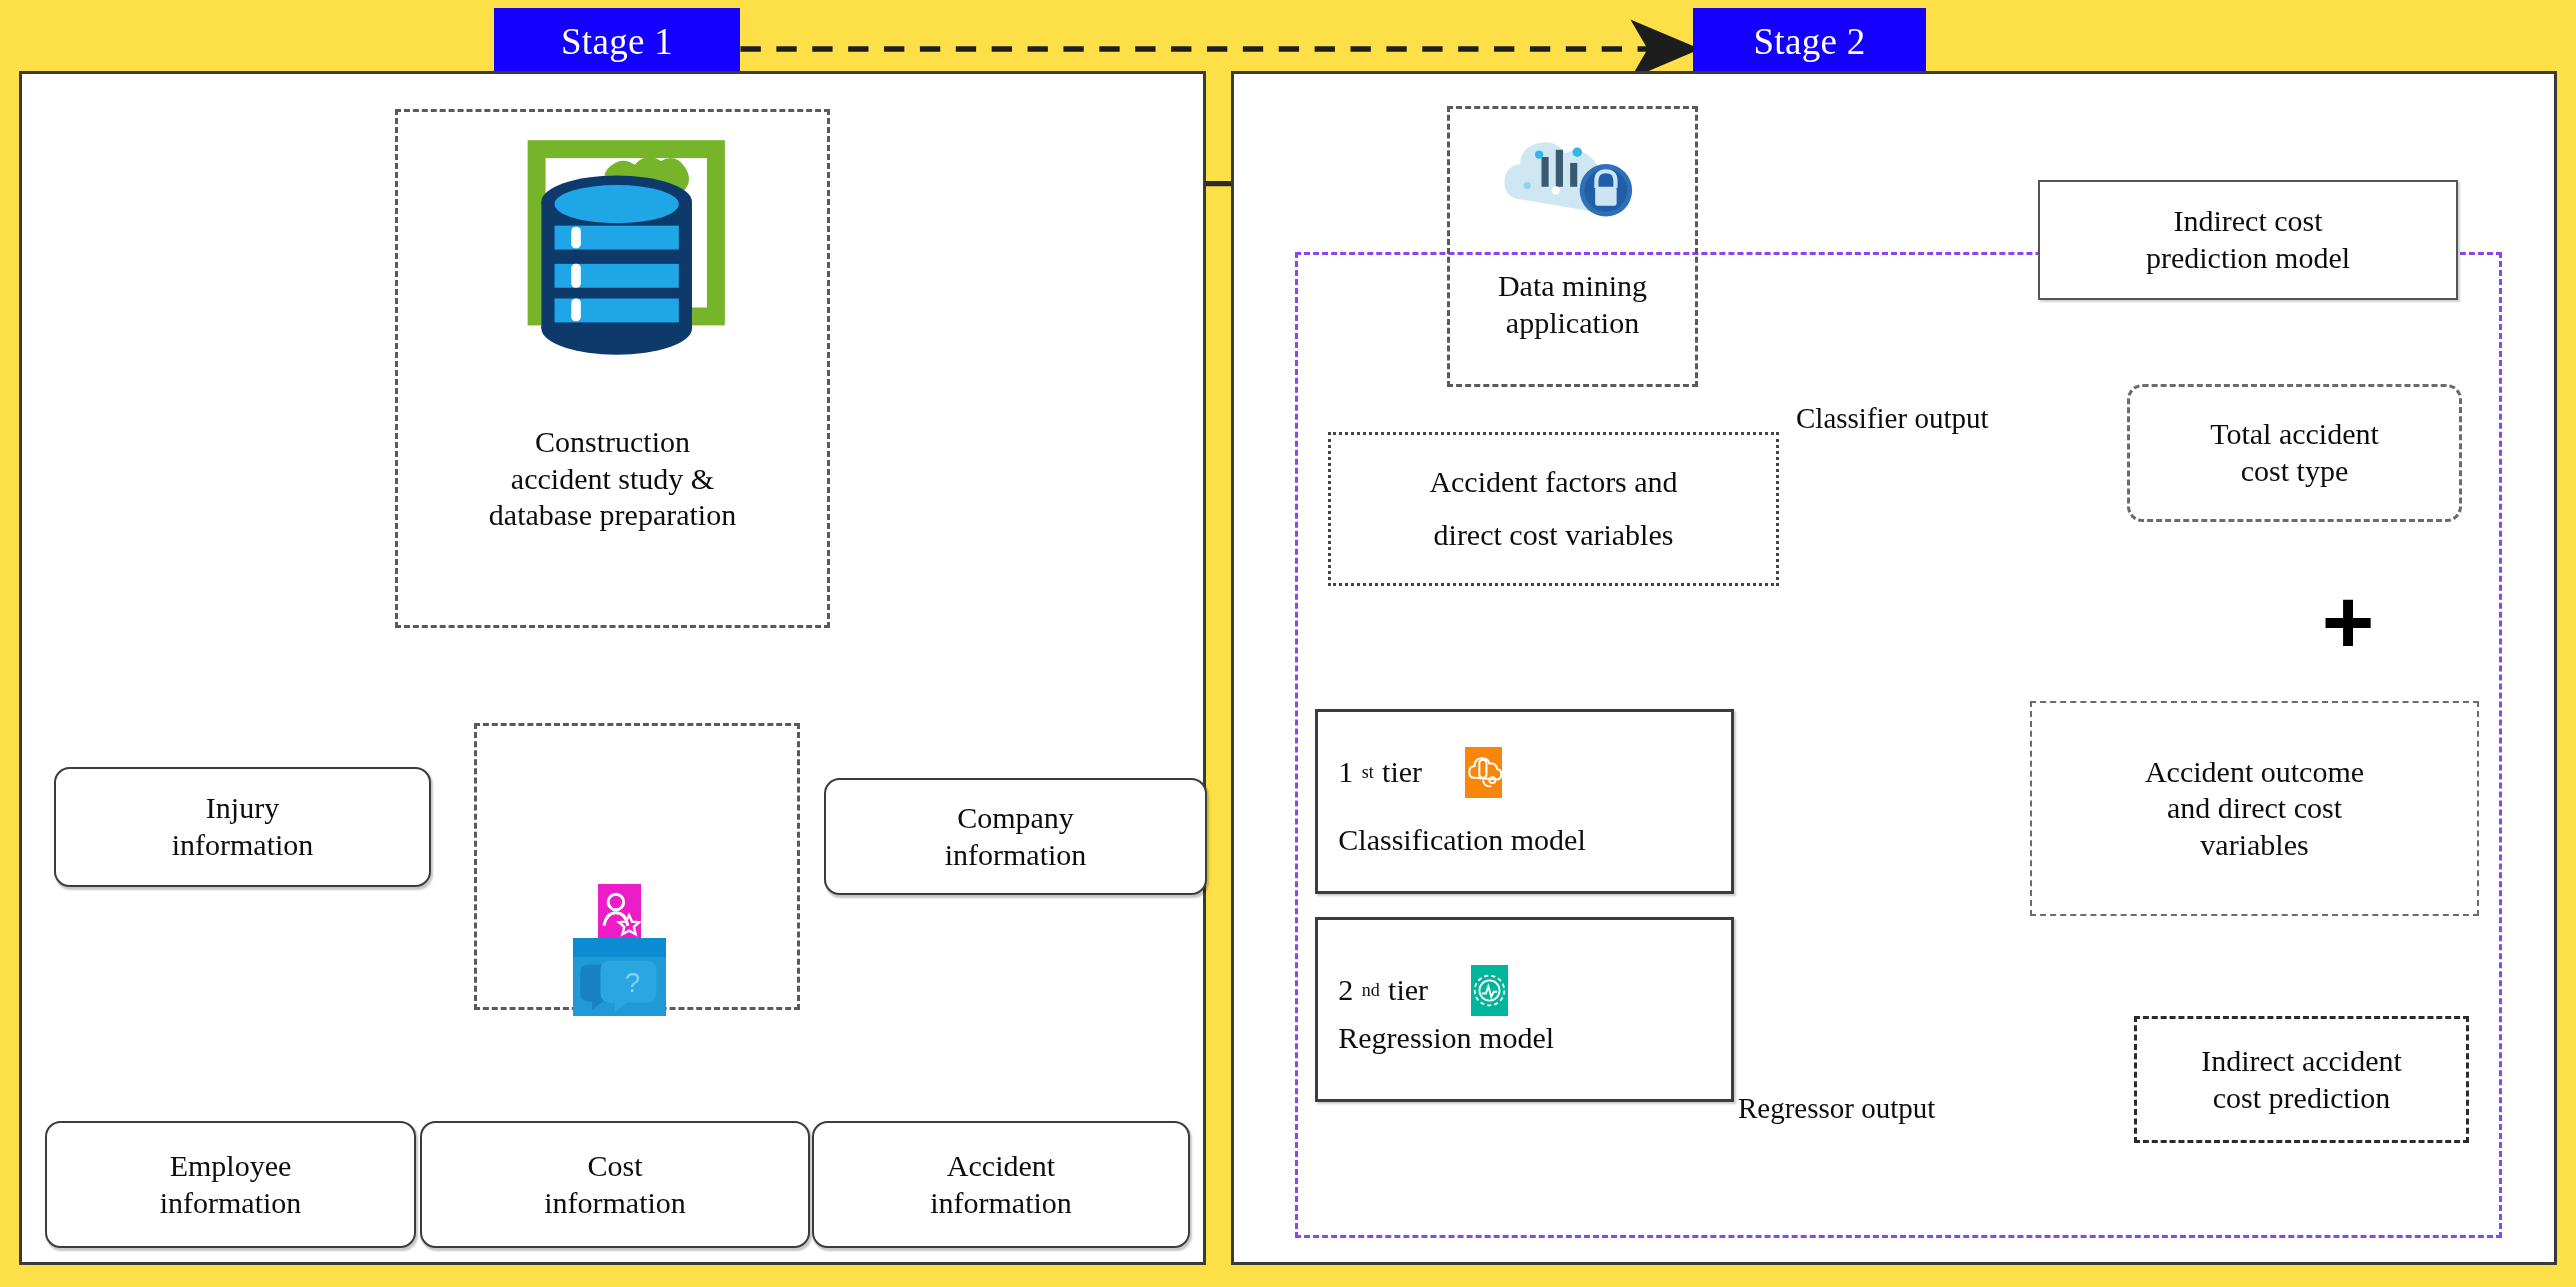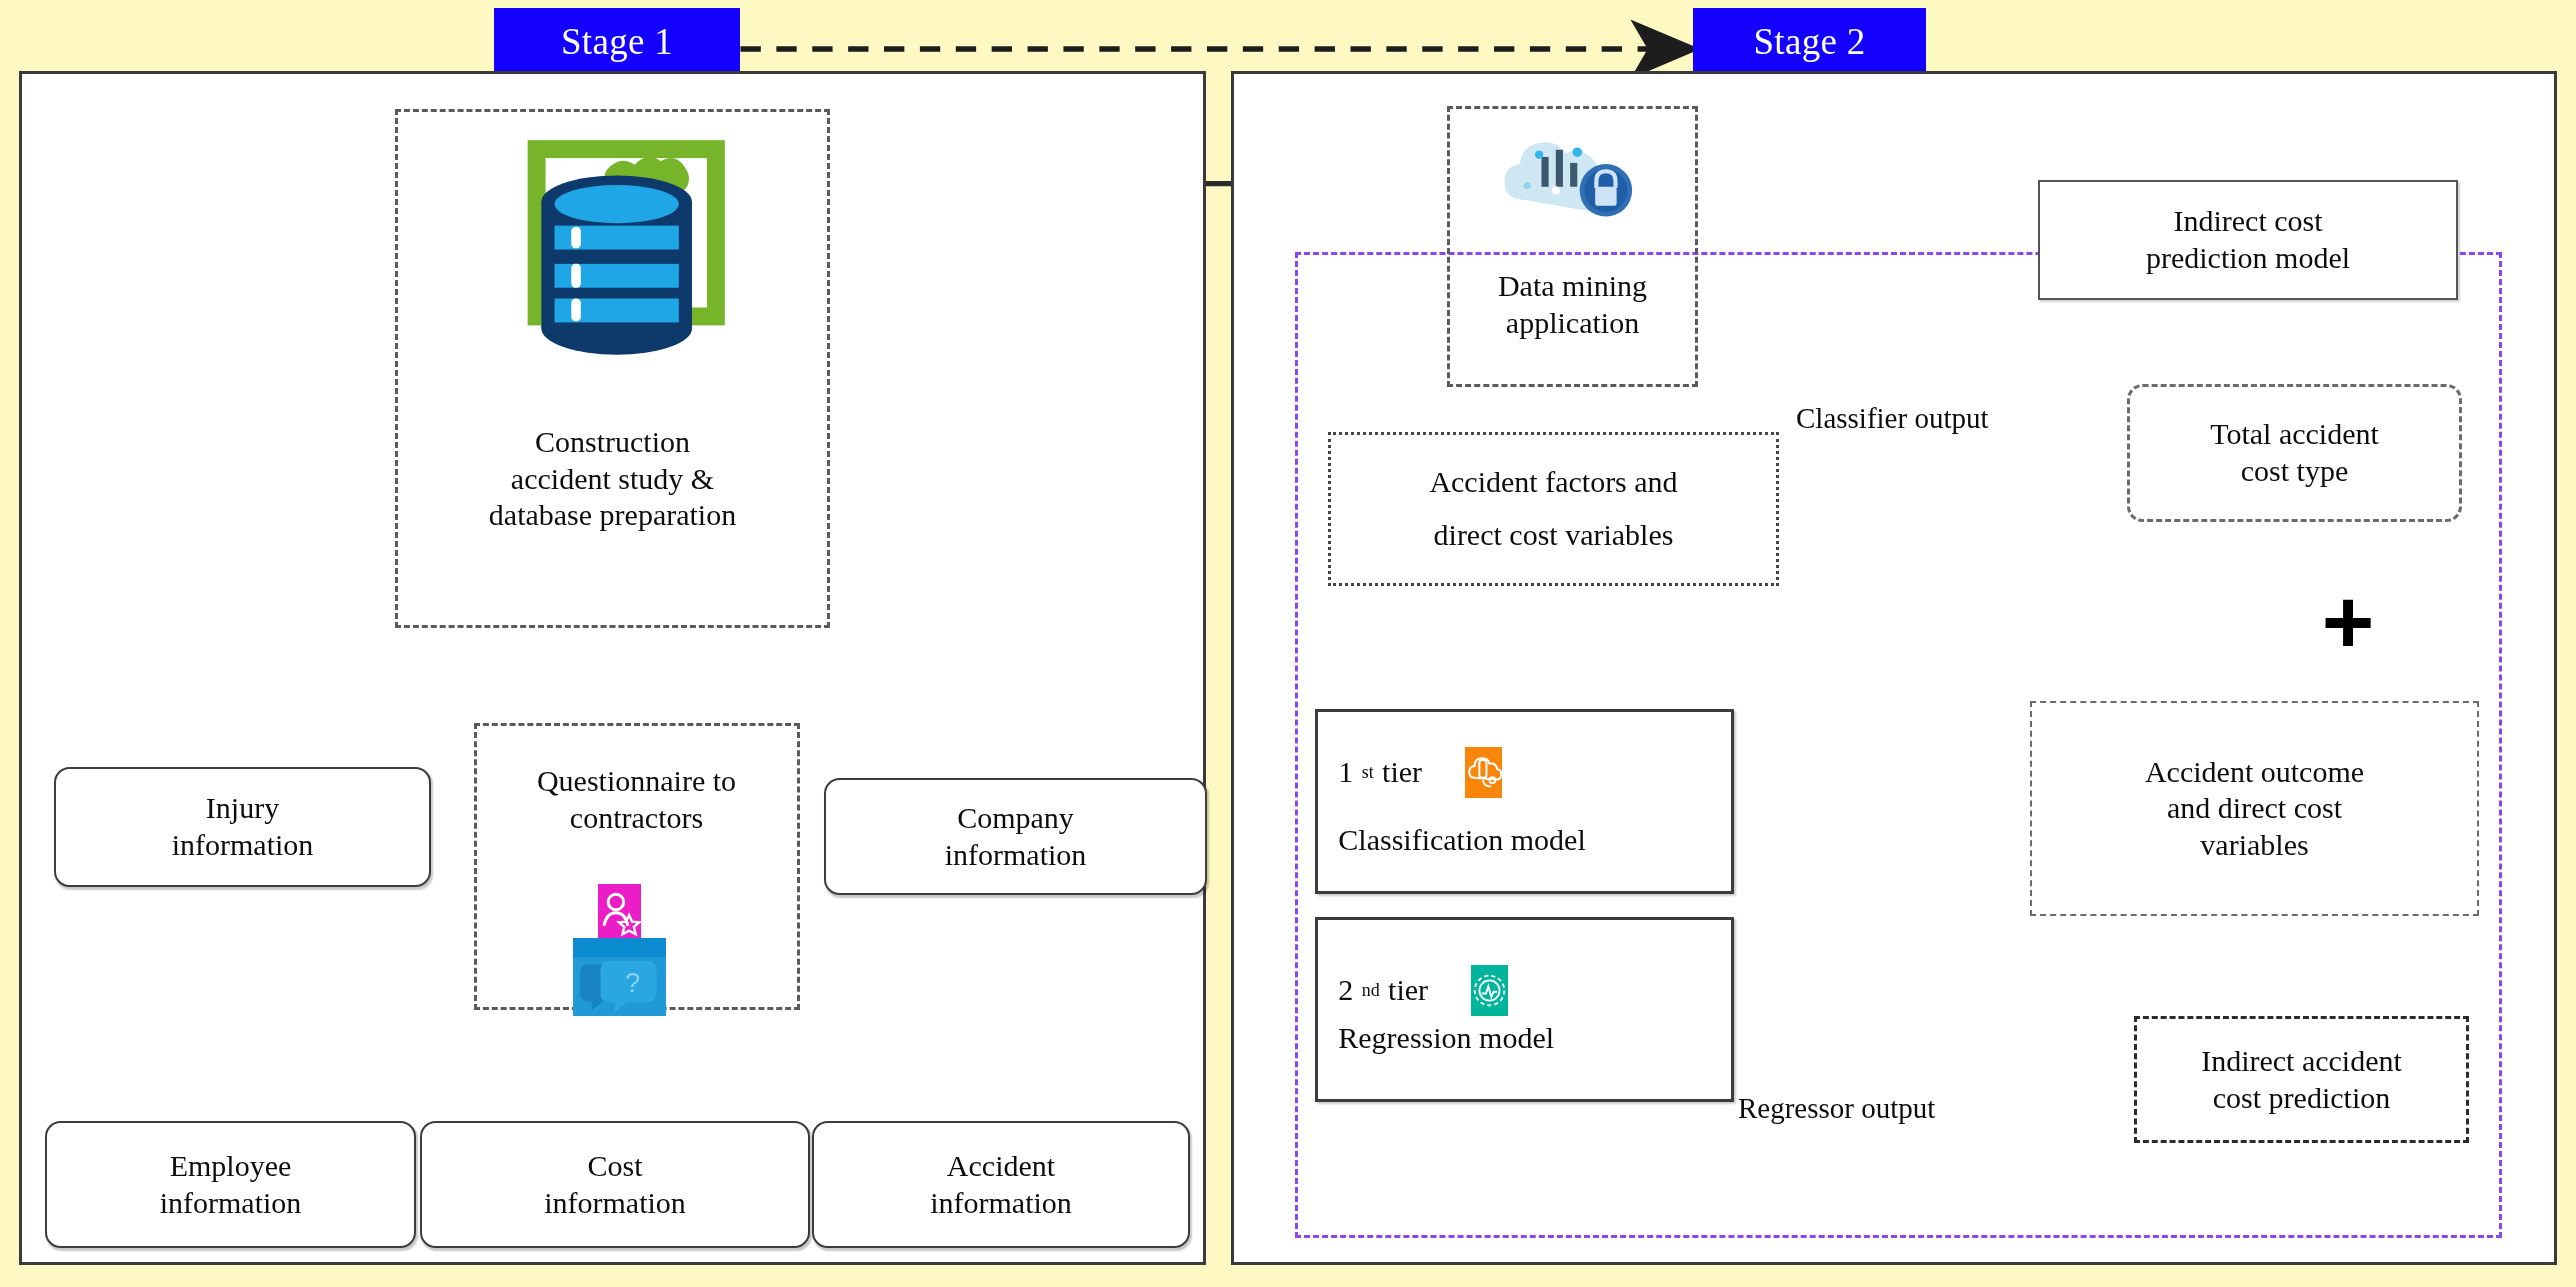--- a/index.html
+++ b/index.html
@@ -1,17 +1,17 @@
 <!DOCTYPE html>
 <html style="font-size:9.6px"><head>
 <meta charset="utf-8">
 <style>
   html,body{margin:0;padding:0;background:#ffffff;}
   body{font-family:"Liberation Serif",serif;}
-  #stage{position:relative;width:2576px;height:1287px;background:#fef9c3;overflow:hidden;}
+  #stage{position:relative;width:2576px;height:1287px;background:#fde047;overflow:hidden;}
 
   
   .abs{position:absolute;box-sizing:border-box;}
   .ctr{display:flex;align-items:center;justify-content:center;text-align:center;line-height:1.22;}
 
   
   .stage-tab{
     background:#1300ff;color:#ffffff;font-size:37px;letter-spacing:0.3px;
     display:flex;align-items:center;justify-content:center;
   }
@@ -159,24 +159,20 @@
   </div>
 
   <div class="abs ctr" style="left:402px;top:404px;width:421px;height:150px;flex-direction:column;">
     <div class="lbl">Construction</div>
     <div class="lbl">accident study &amp;</div>
     <div class="lbl">database preparation</div>
   </div>
 
   <div class="abs dash-grey" style="left:474px;top:723px;width:326px;height:287px;"></div>
 
-  <div class="abs ctr" style="left:478px;top:755px;width:317px;height:90px;flex-direction:column;">
-    <div class="lbl">Questionnaire to</div>
-    <div class="lbl">contractors</div>
-  </div>
 
   <div class="abs" style="left:598px;top:884px;width:43px;height:55px;background:#ec1cc6;">
     <svg width="43" height="55" viewBox="0 0 72 92" aria-hidden="true">
       <circle cx="30" cy="30" r="13" fill="none" stroke="#fff" stroke-width="5"></circle>
       <path d="M10 70 q4 -22 20 -22 q16 0 20 22" fill="none" stroke="#fff" stroke-width="5"></path>
       <path d="M52 52 l5 11 l12 1 l-9 8 l3 12 l-11 -6 l-11 6 l3 -12 l-9 -8 l12 -1 Z" fill="none" stroke="#fff" stroke-width="4"></path>
     </svg>
   </div>
   <div class="abs" style="left:573px;top:938px;width:93px;height:78px;background:#1f9ad6;">
     <div style="width:100%;height:19px;background:#0c8bd0;"></div>

